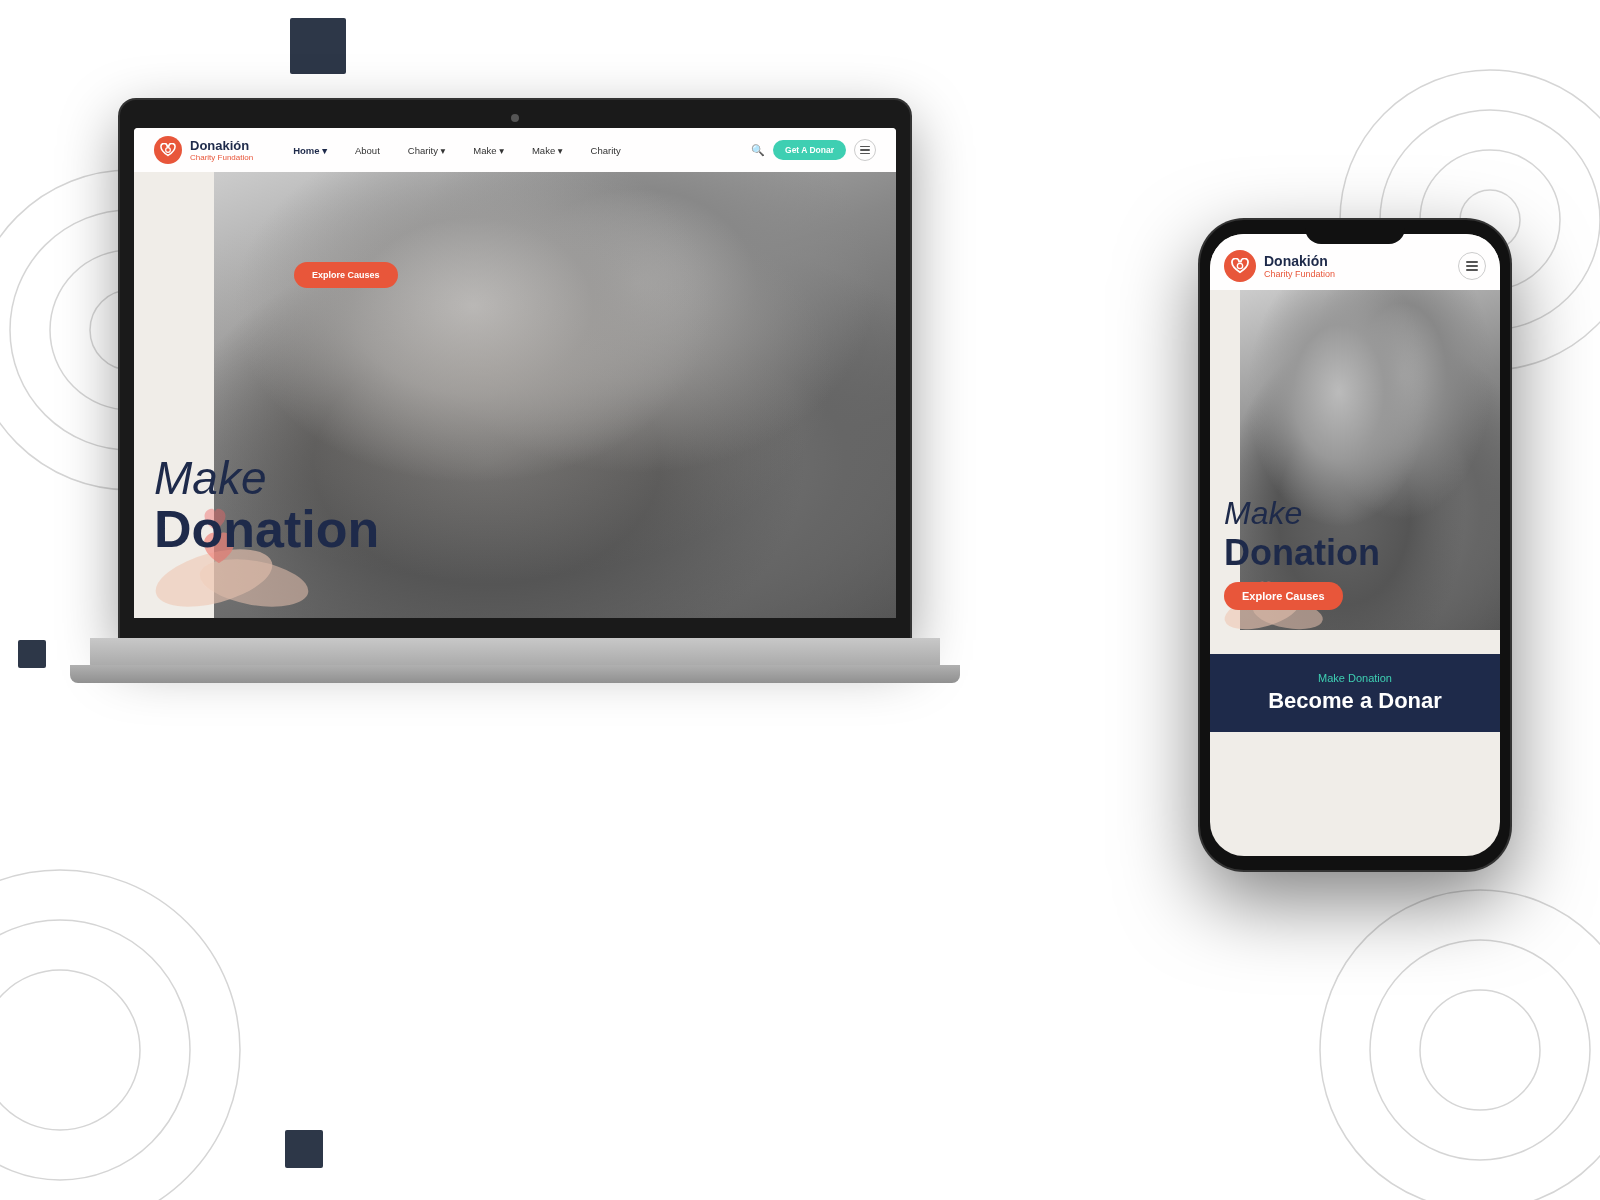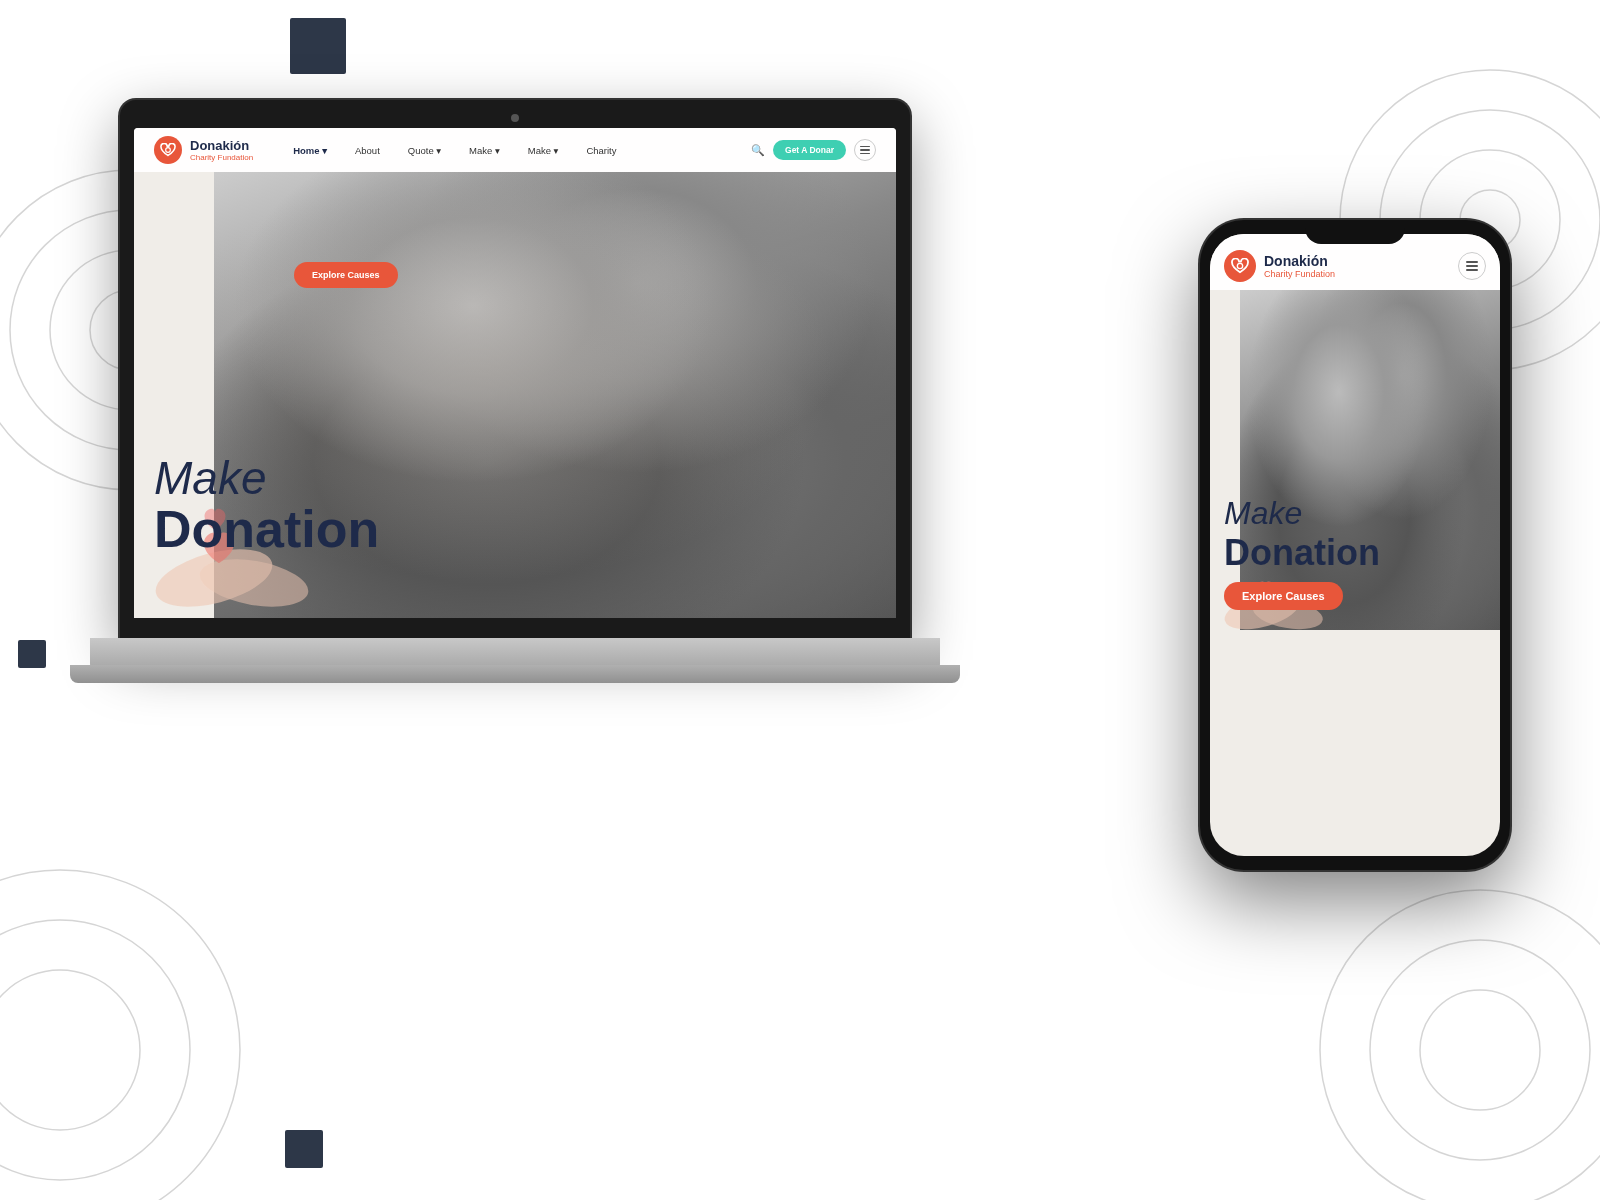--- a/index.html
+++ b/index.html
@@ -516,21 +516,21 @@
           </div>
           <div>
             <div class="brand-text-name">Donakión</div>
             <div class="brand-text-sub">Charity Fundation</div>
           </div>
         </div>
 
         <div class="nav-links">
           <span class="nav-link active">Home ▾</span>
           <span class="nav-link">About</span>
-          <span class="nav-link">Quote ▾</span>
+          <span class="nav-link">Charity ▾</span>
           <span class="nav-link">Make ▾</span>
           <span class="nav-link">Make ▾</span>
           <span class="nav-link">Charity</span>
         </div>
 
         <div class="nav-actions">
           <span class="search-icon-nav">🔍</span>
           <button class="get-quote-btn">Get A Donar</button>
           <div class="menu-btn-round">
             <div class="menu-lines">
@@ -613,15 +613,19 @@
           <path d="M95 80 C95 70 80 65 80 75 C80 65 65 70 65 80 C65 92 80 100 80 100 C80 100 95 92 95 80Z" fill="rgba(240,130,120,0.8)" transform="translate(5,-5)"></path>
         </svg>
 
         <div class="phone-hero-text">
           <div class="phone-make">Make</div>
           <div class="phone-donation">Donation</div>
           <button class="phone-explore-btn">Explore Causes</button>
         </div>
       </div>
 
+      <div class="phone-bottom">
+        <div class="phone-bottom-sub">Make Donation</div>
+        <div class="phone-bottom-title">Become a Donar</div>
+      </div>
     </div>
   </div>
 </div>
 
 </body></html>

